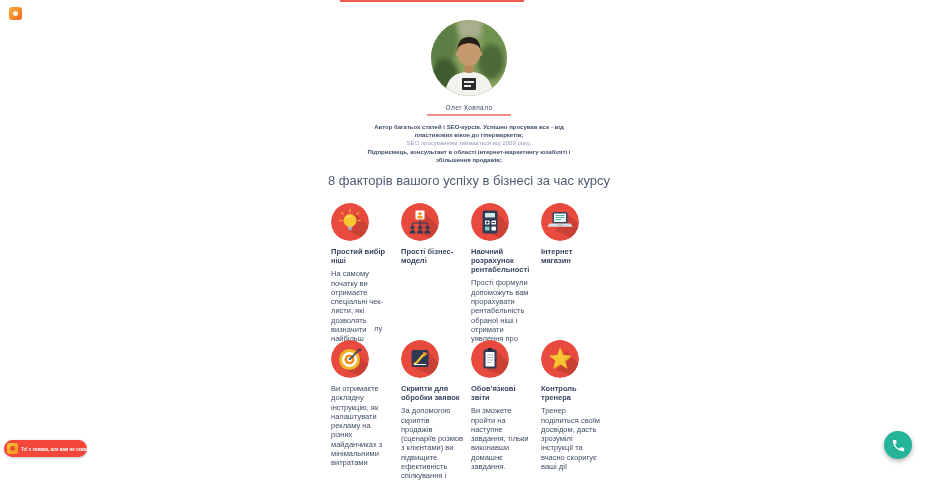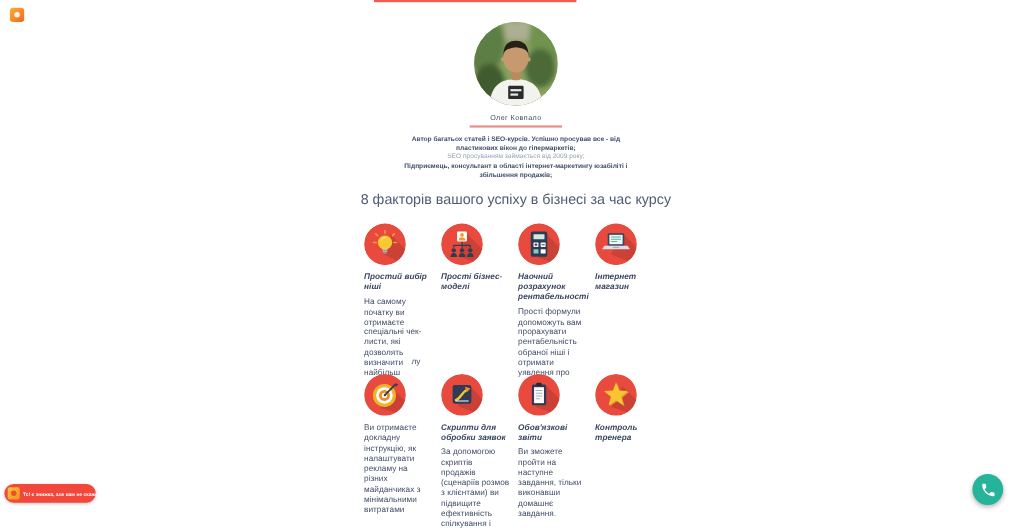--- a/index.html
+++ b/index.html
@@ -16,21 +16,21 @@
   .name{margin-top:8px;font-size:6.5px;letter-spacing:.4px;color:#3f4d68;}
   .name-underline{width:84px;height:1.5px;background:#ef8e87;margin:3px auto 7px;}
   .bio{width:204px;margin:0 auto;font-size:6px;line-height:1.4;color:#3f4d68;}
   .bio .b{font-weight:700;}
   .bio .light{color:#97a0b3;font-weight:400;}
   .heading{margin-top:9px;font-size:13px;font-weight:400;color:#4e5c72;}
   .grid{position:absolute;left:331px;top:203px;display:grid;grid-template-columns:repeat(4,62px);
     grid-template-rows:137px auto;column-gap:8px;}
   .card{overflow:visible;}
   .icon{width:38px;height:38px;margin-bottom:6px;display:block;}
-  .card-title{font-size:7.5px;font-weight:700;color:#39465f;line-height:1.22;margin:0 0 4px 0;font-style:italic;}
+  .card-title{font-size:7.5px;font-weight:700;color:#39465f;line-height:1.22;margin:0 0 4px 0;}
   .card-text{font-size:7.5px;font-weight:400;color:#414e66;line-height:1.24;}
   .frag{position:absolute;left:374px;top:324px;font-size:7.5px;color:#414e66;}
   .promo{position:absolute;left:4px;top:440px;height:17px;background:#f3473c;border-radius:9px;
     display:flex;align-items:center;padding:0 6px 0 3px;gap:3px;box-shadow:0 1px 3px rgba(0,0,0,.25);cursor:pointer;}
   .promo-icon{width:11px;height:11px;border-radius:2px;background:linear-gradient(135deg,#fcc23a,#f7941e);
     display:flex;align-items:center;justify-content:center;flex:0 0 auto;}
   .promo-icon-dot{width:5px;height:5px;border-radius:50%;background:#e8502e;}
   .promo-text{font-size:9px;color:#ffffff;font-weight:700;white-space:nowrap;transform:scale(.5);transform-origin:left center;width:60px;}
   .chat{position:absolute;left:884px;top:431px;width:28px;height:28px;border-radius:50%;background:#25b49a;
     display:flex;align-items:center;justify-content:center;box-shadow:0 2px 5px rgba(0,0,0,.3);cursor:pointer;}
@@ -273,20 +273,21 @@
           </clipPath>
         </defs>
       <g clip-path="url(#c8)">
         <circle cx="19" cy="19" r="19" fill="#e84a3e"></circle>
         <polygon points="25,11 38,24 38,38 15,30" fill="rgba(0,0,0,.12)"></polygon>
         <polygon points="20,8.5 22.8,16.1 30.9,16.4 24.6,21.5 26.8,29.3 20,24.8 13.2,29.3 15.4,21.5 9.1,16.4 17.2,16.1" fill="#e8a01f"></polygon>
         <polygon points="19,7.5 21.8,15.1 29.9,15.4 23.6,20.5 25.8,28.3 19,23.8 12.2,28.3 14.4,20.5 8.1,15.4 16.2,15.1" fill="#f7c531"></polygon>
       </g>
     </svg>
     <div class="card-title">Контроль тренера</div>
+    <div class="card-text">Тренер поділиться своїм досвідом, дасть зрозумілі інструкції та вчасно скоригує ваші дії</div>
   </div>
 
 </div>
 
 <span class="frag">лу</span>
 
 <div class="promo">
   <span class="promo-icon">
     <span class="promo-icon-dot"></span>
   </span>

